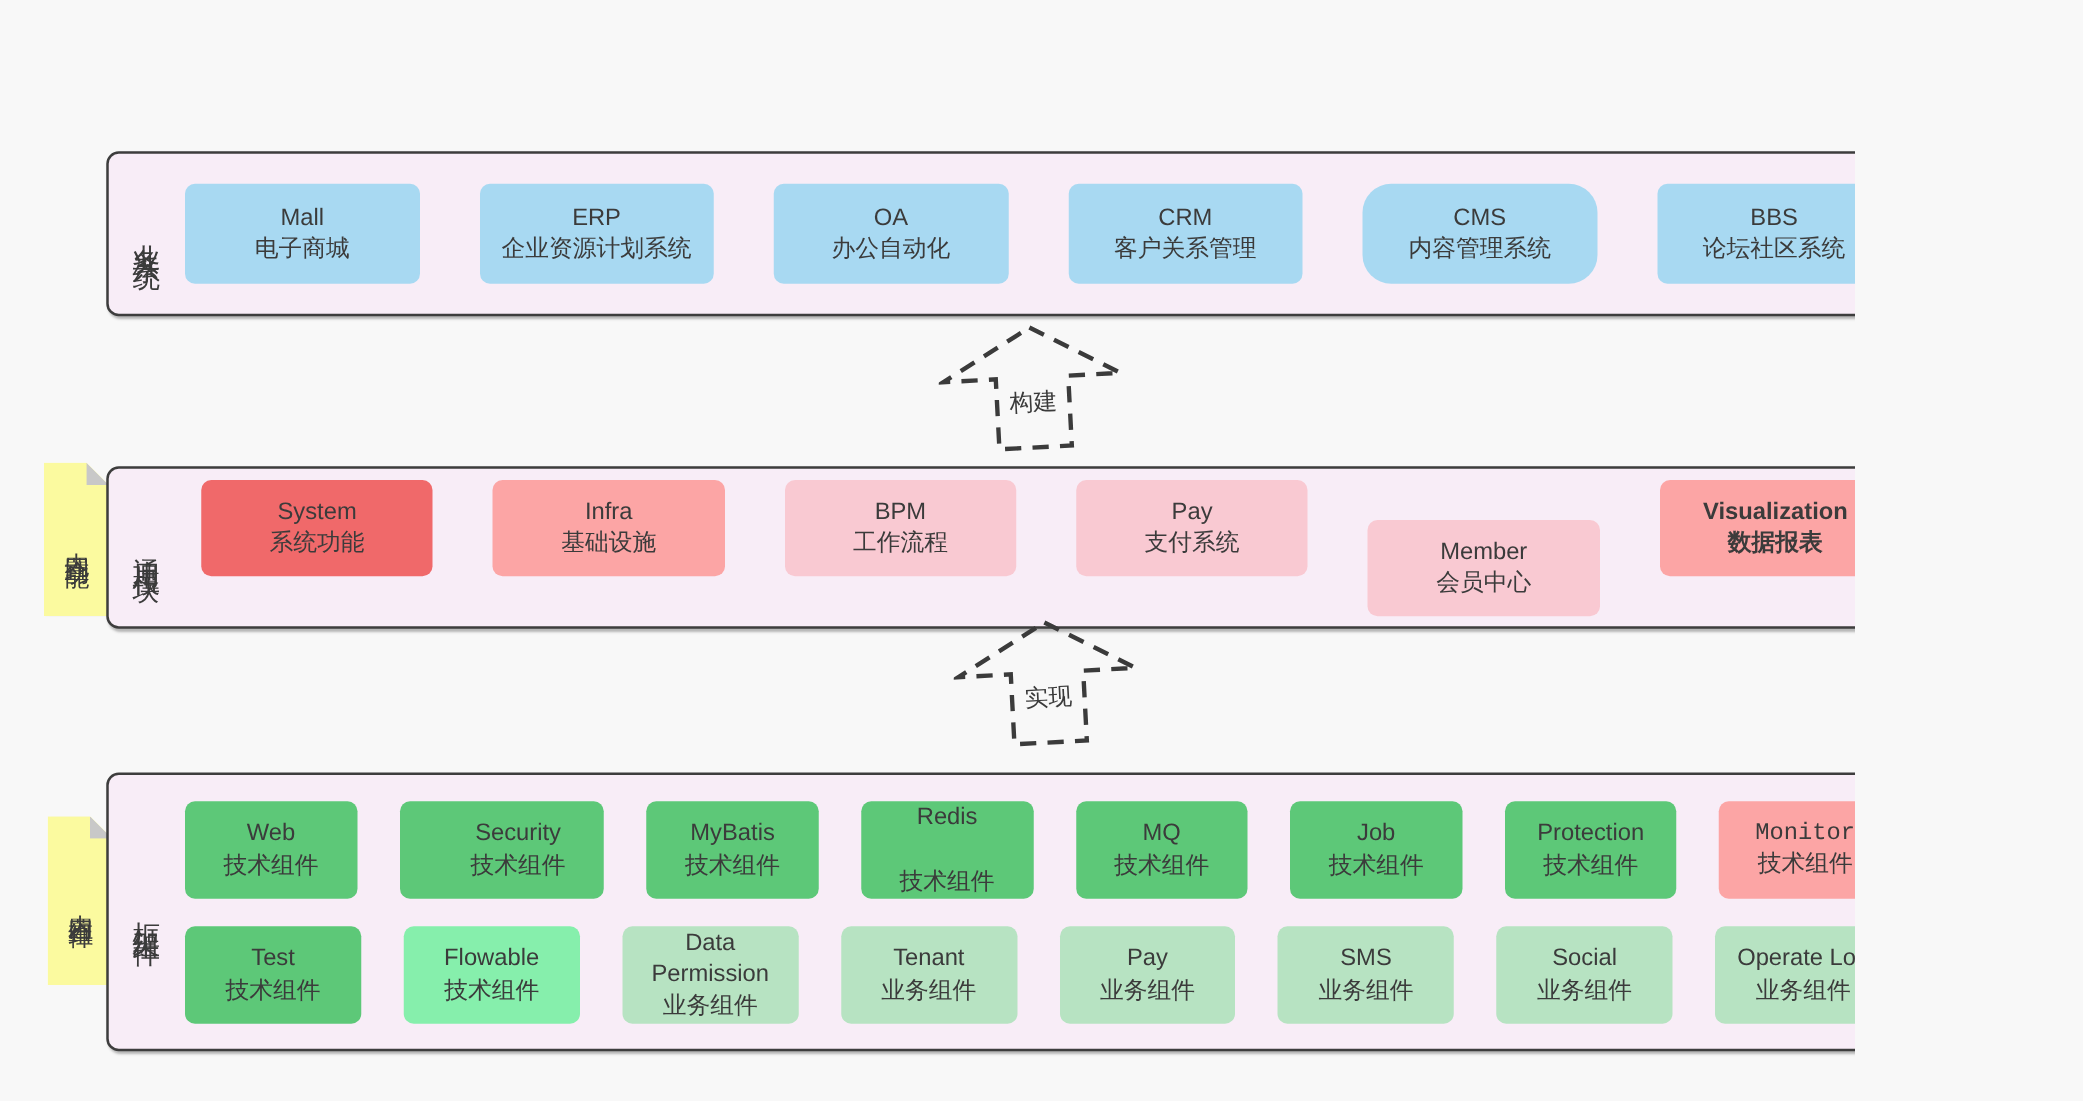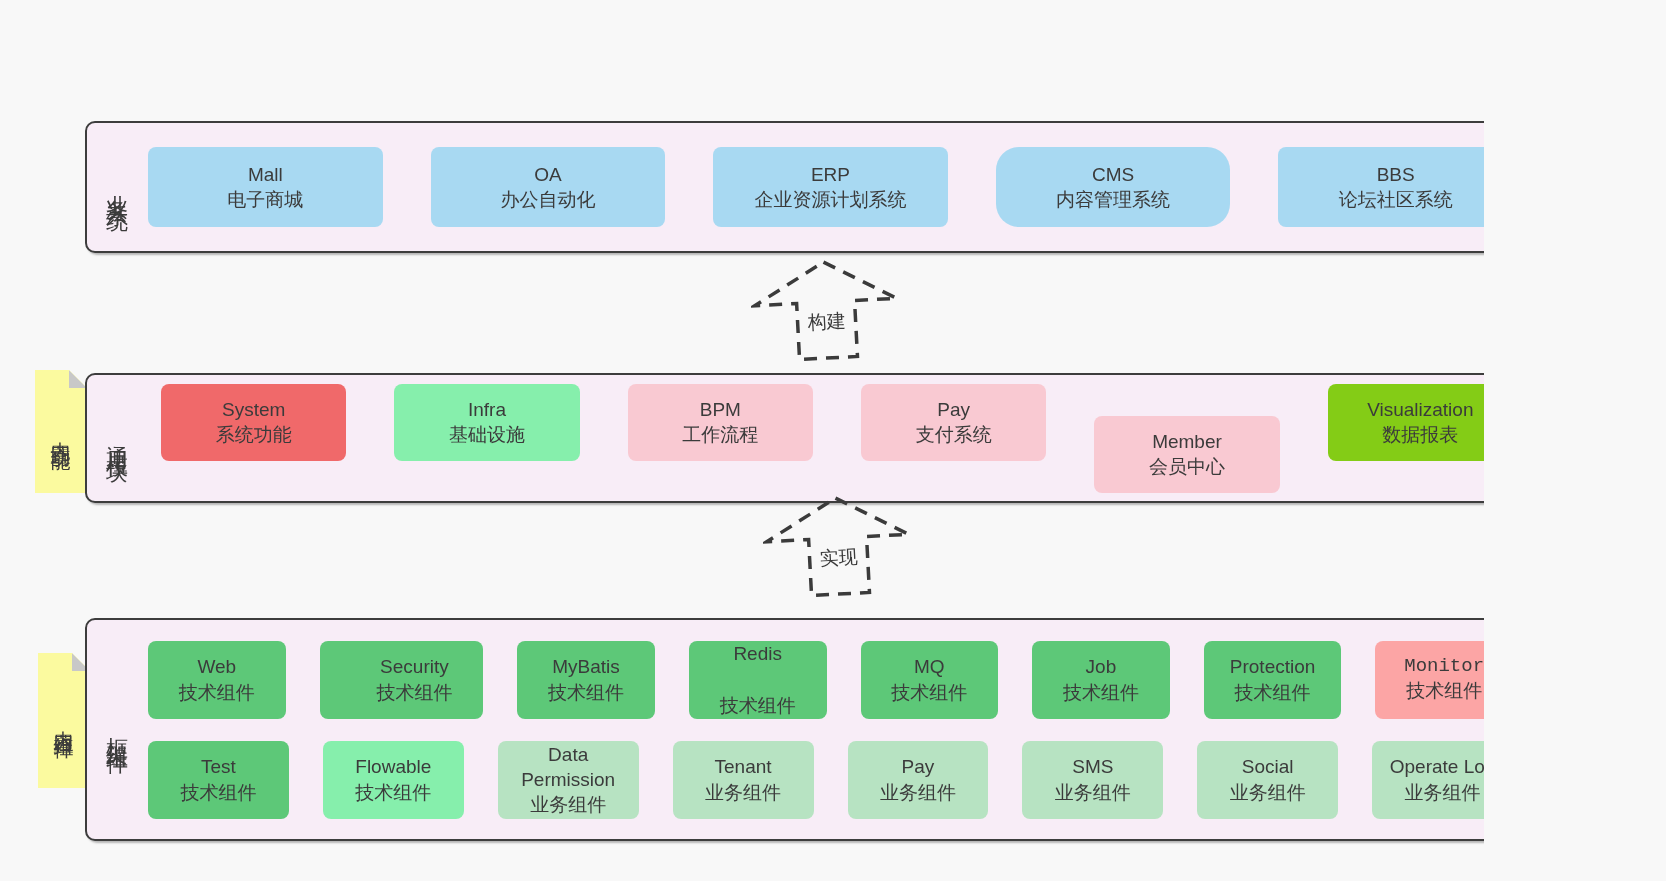--- a/index.html
+++ b/index.html
@@ -50,26 +50,30 @@
 
   <section class="band b1" style="top:121px;height:132px;">
     <div class="band-label">业务系统</div>
     <div class="band-rows">
         <div class="row">
           <div class="box" style="background: rgb(168, 217, 242);">
             <div>Mall</div>
             <div>电子商城</div>
           </div>
           <div class="box" style="background: rgb(168, 217, 242);">
+            <div>ERP</div>
+            <div>企业资源计划系统</div>
+          </div>
+          <div class="box" style="background: rgb(168, 217, 242);">
             <div>OA</div>
             <div>办公自动化</div>
           </div>
           <div class="box" style="background: rgb(168, 217, 242);">
-            <div>ERP</div>
-            <div>企业资源计划系统</div>
+            <div>CRM</div>
+            <div>客户关系管理</div>
           </div>
           <div class="box" style="background: rgb(168, 217, 242); border-radius: 23px;">
             <div>CMS</div>
             <div>内容管理系统</div>
           </div>
           <div class="box" style="background: rgb(168, 217, 242);">
             <div>BBS</div>
             <div>论坛社区系统</div>
           </div>
         </div>
@@ -77,37 +81,37 @@
   </section>
 
   <section class="band b2" style="top:373px;height:130px;gap:13px;">
     <div class="band-label">通用模块</div>
     <div class="band-rows">
         <div class="row">
           <div class="box" style="background: rgb(240, 105, 106);">
             <div>System</div>
             <div>系统功能</div>
           </div>
-          <div class="box" style="background: #86efac;">
+          <div class="box" style="background: #fca5a5;">
             <div>Infra</div>
             <div>基础设施</div>
           </div>
           <div class="box" style="background: rgb(249, 201, 210);">
             <div>BPM</div>
             <div>工作流程</div>
           </div>
           <div class="box" style="background: rgb(249, 201, 210);">
             <div>Pay</div>
             <div>支付系统</div>
           </div>
           <div class="box" style="background: rgb(249, 201, 210); margin-top: 32px;">
             <div>Member</div>
             <div>会员中心</div>
           </div>
-          <div class="box" style="background: #84cc16;">
+          <div class="box" style="background: #fca5a5; font-weight: bold;">
             <div>Visualization</div>
             <div>数据报表</div>
           </div>
         </div>
       </div>
   </section>
 
   <section class="band b3" style="top:618px;height:223px;">
     <div class="band-label">框架组件</div>
     <div class="band-rows">

